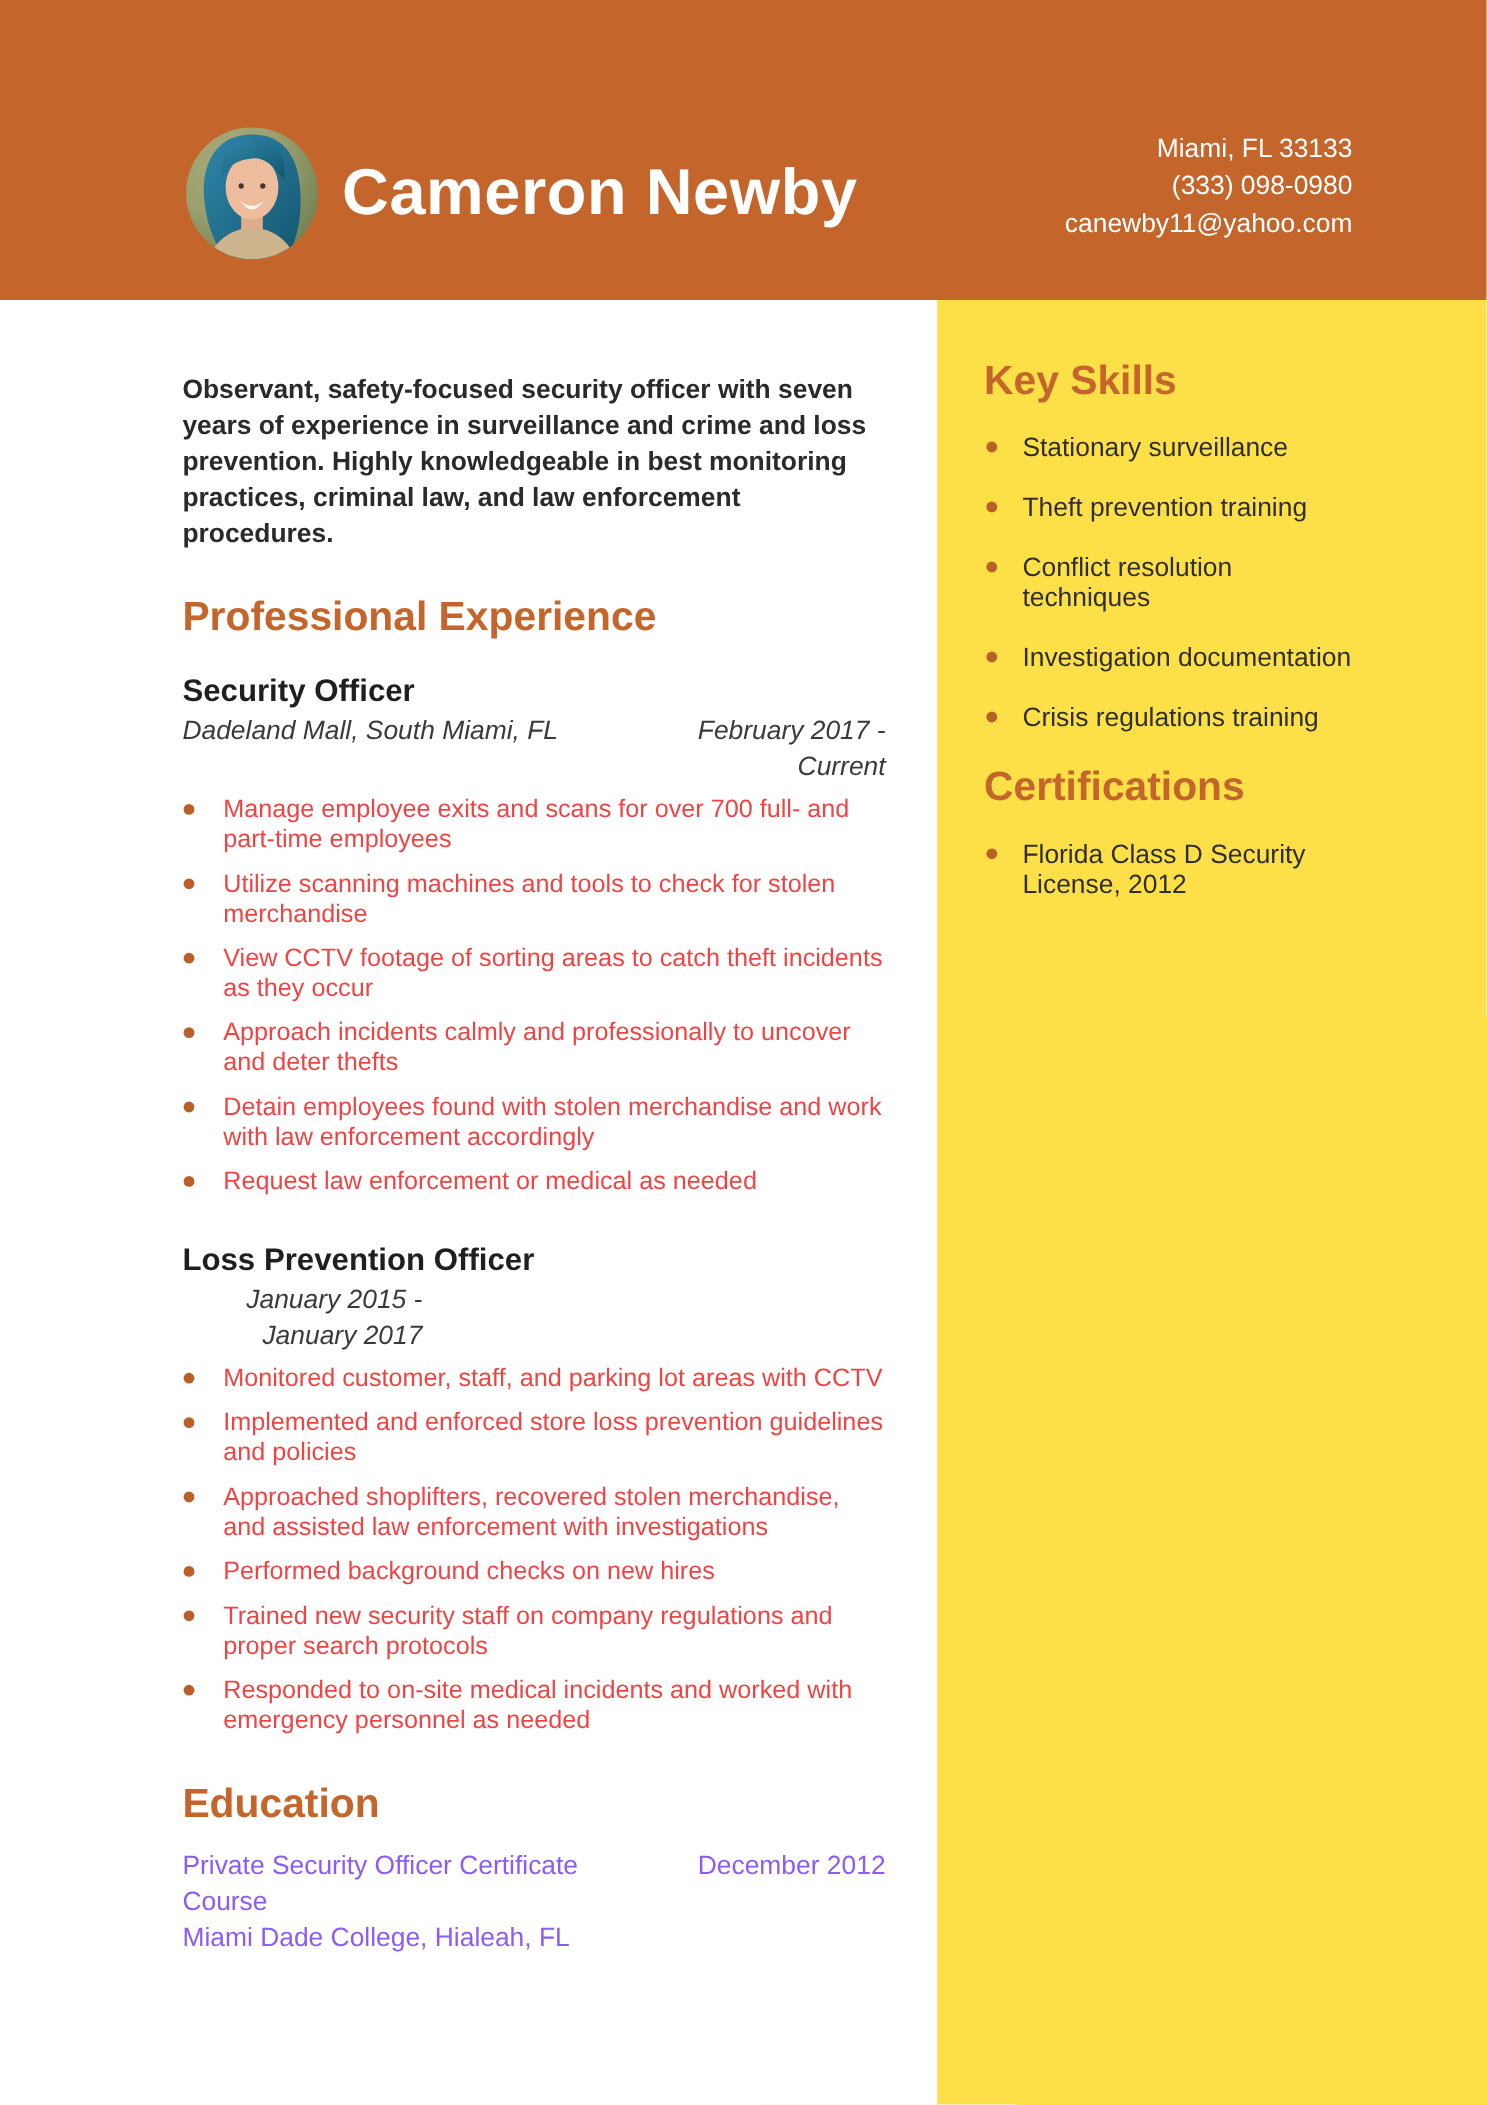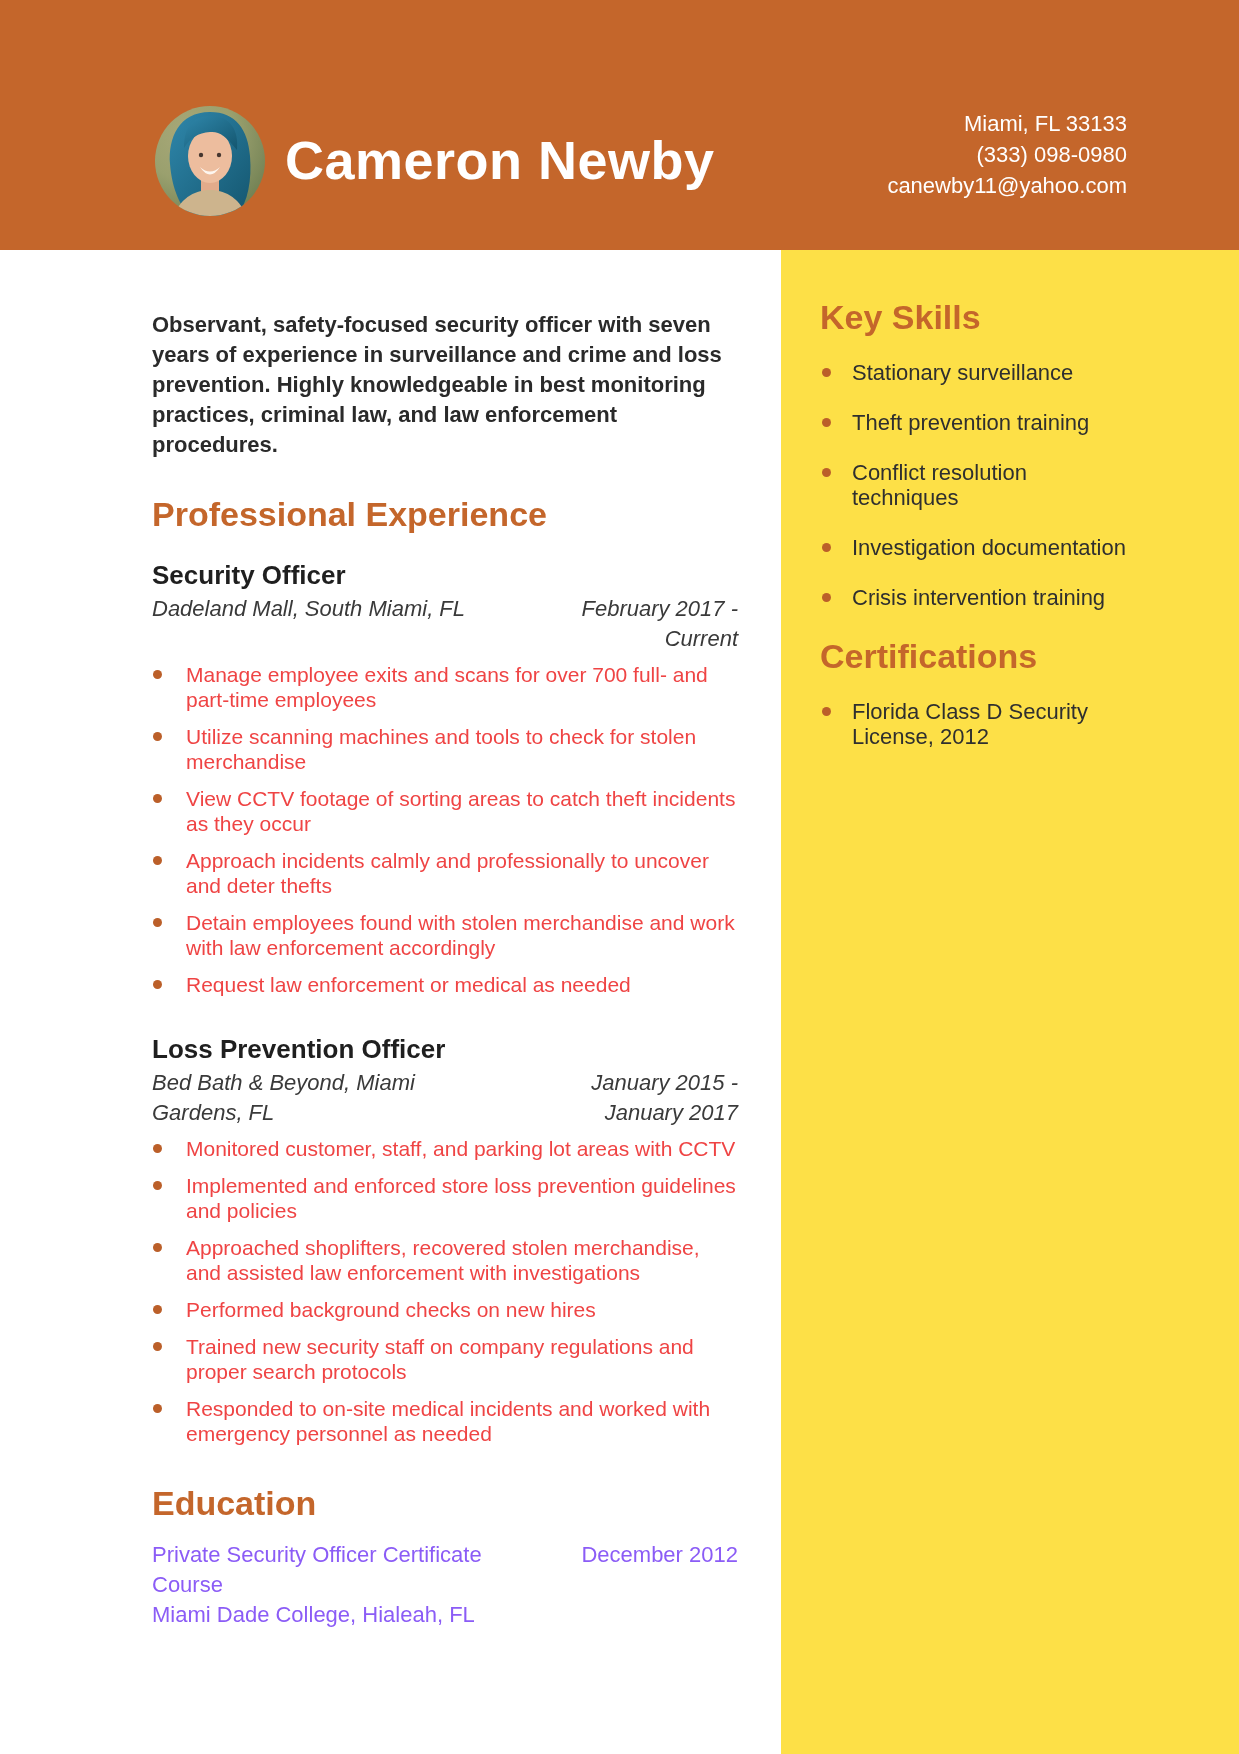--- a/index.html
+++ b/index.html
@@ -136,21 +136,20 @@
           <li>View CCTV footage of sorting areas to catch theft incidents as they occur</li>
           <li>Approach incidents calmly and professionally to uncover and deter thefts</li>
           <li>Detain employees found with stolen merchandise and work with law enforcement accordingly</li>
           <li>Request law enforcement or medical as needed</li>
         </ul>
       </div>
 
       <div class="job">
         <h3 class="job-title">Loss Prevention Officer</h3>
         <div class="meta">
-          <div class="company">Bed Bath &amp; Beyond, Miami Gardens, FL</div>
           <div class="dates">January 2015 - January 2017</div>
         </div>
         <ul class="blist">
           <li>Monitored customer, staff, and parking lot areas with CCTV</li>
           <li>Implemented and enforced store loss prevention guidelines and policies</li>
           <li>Approached shoplifters, recovered stolen merchandise, and assisted law enforcement with investigations</li>
           <li>Performed background checks on new hires</li>
           <li>Trained new security staff on company regulations and proper search protocols</li>
           <li>Responded to on-site medical incidents and worked with emergency personnel as needed</li>
         </ul>
@@ -168,21 +167,21 @@
     </div>
 
     <div class="side">
 
       <h2 class="sec-h">Key Skills</h2>
       <ul class="slist">
         <li>Stationary surveillance</li>
         <li>Theft prevention training</li>
         <li>Conflict resolution techniques</li>
         <li>Investigation documentation</li>
-        <li>Crisis intervention training</li>
+        <li>Crisis regulations training</li>
       </ul>
 
       <h2 class="sec-h cert-h">Certifications</h2>
       <ul class="slist">
         <li>Florida Class D Security License, 2012</li>
       </ul>
 
     </div>
   </div>
 </div>

